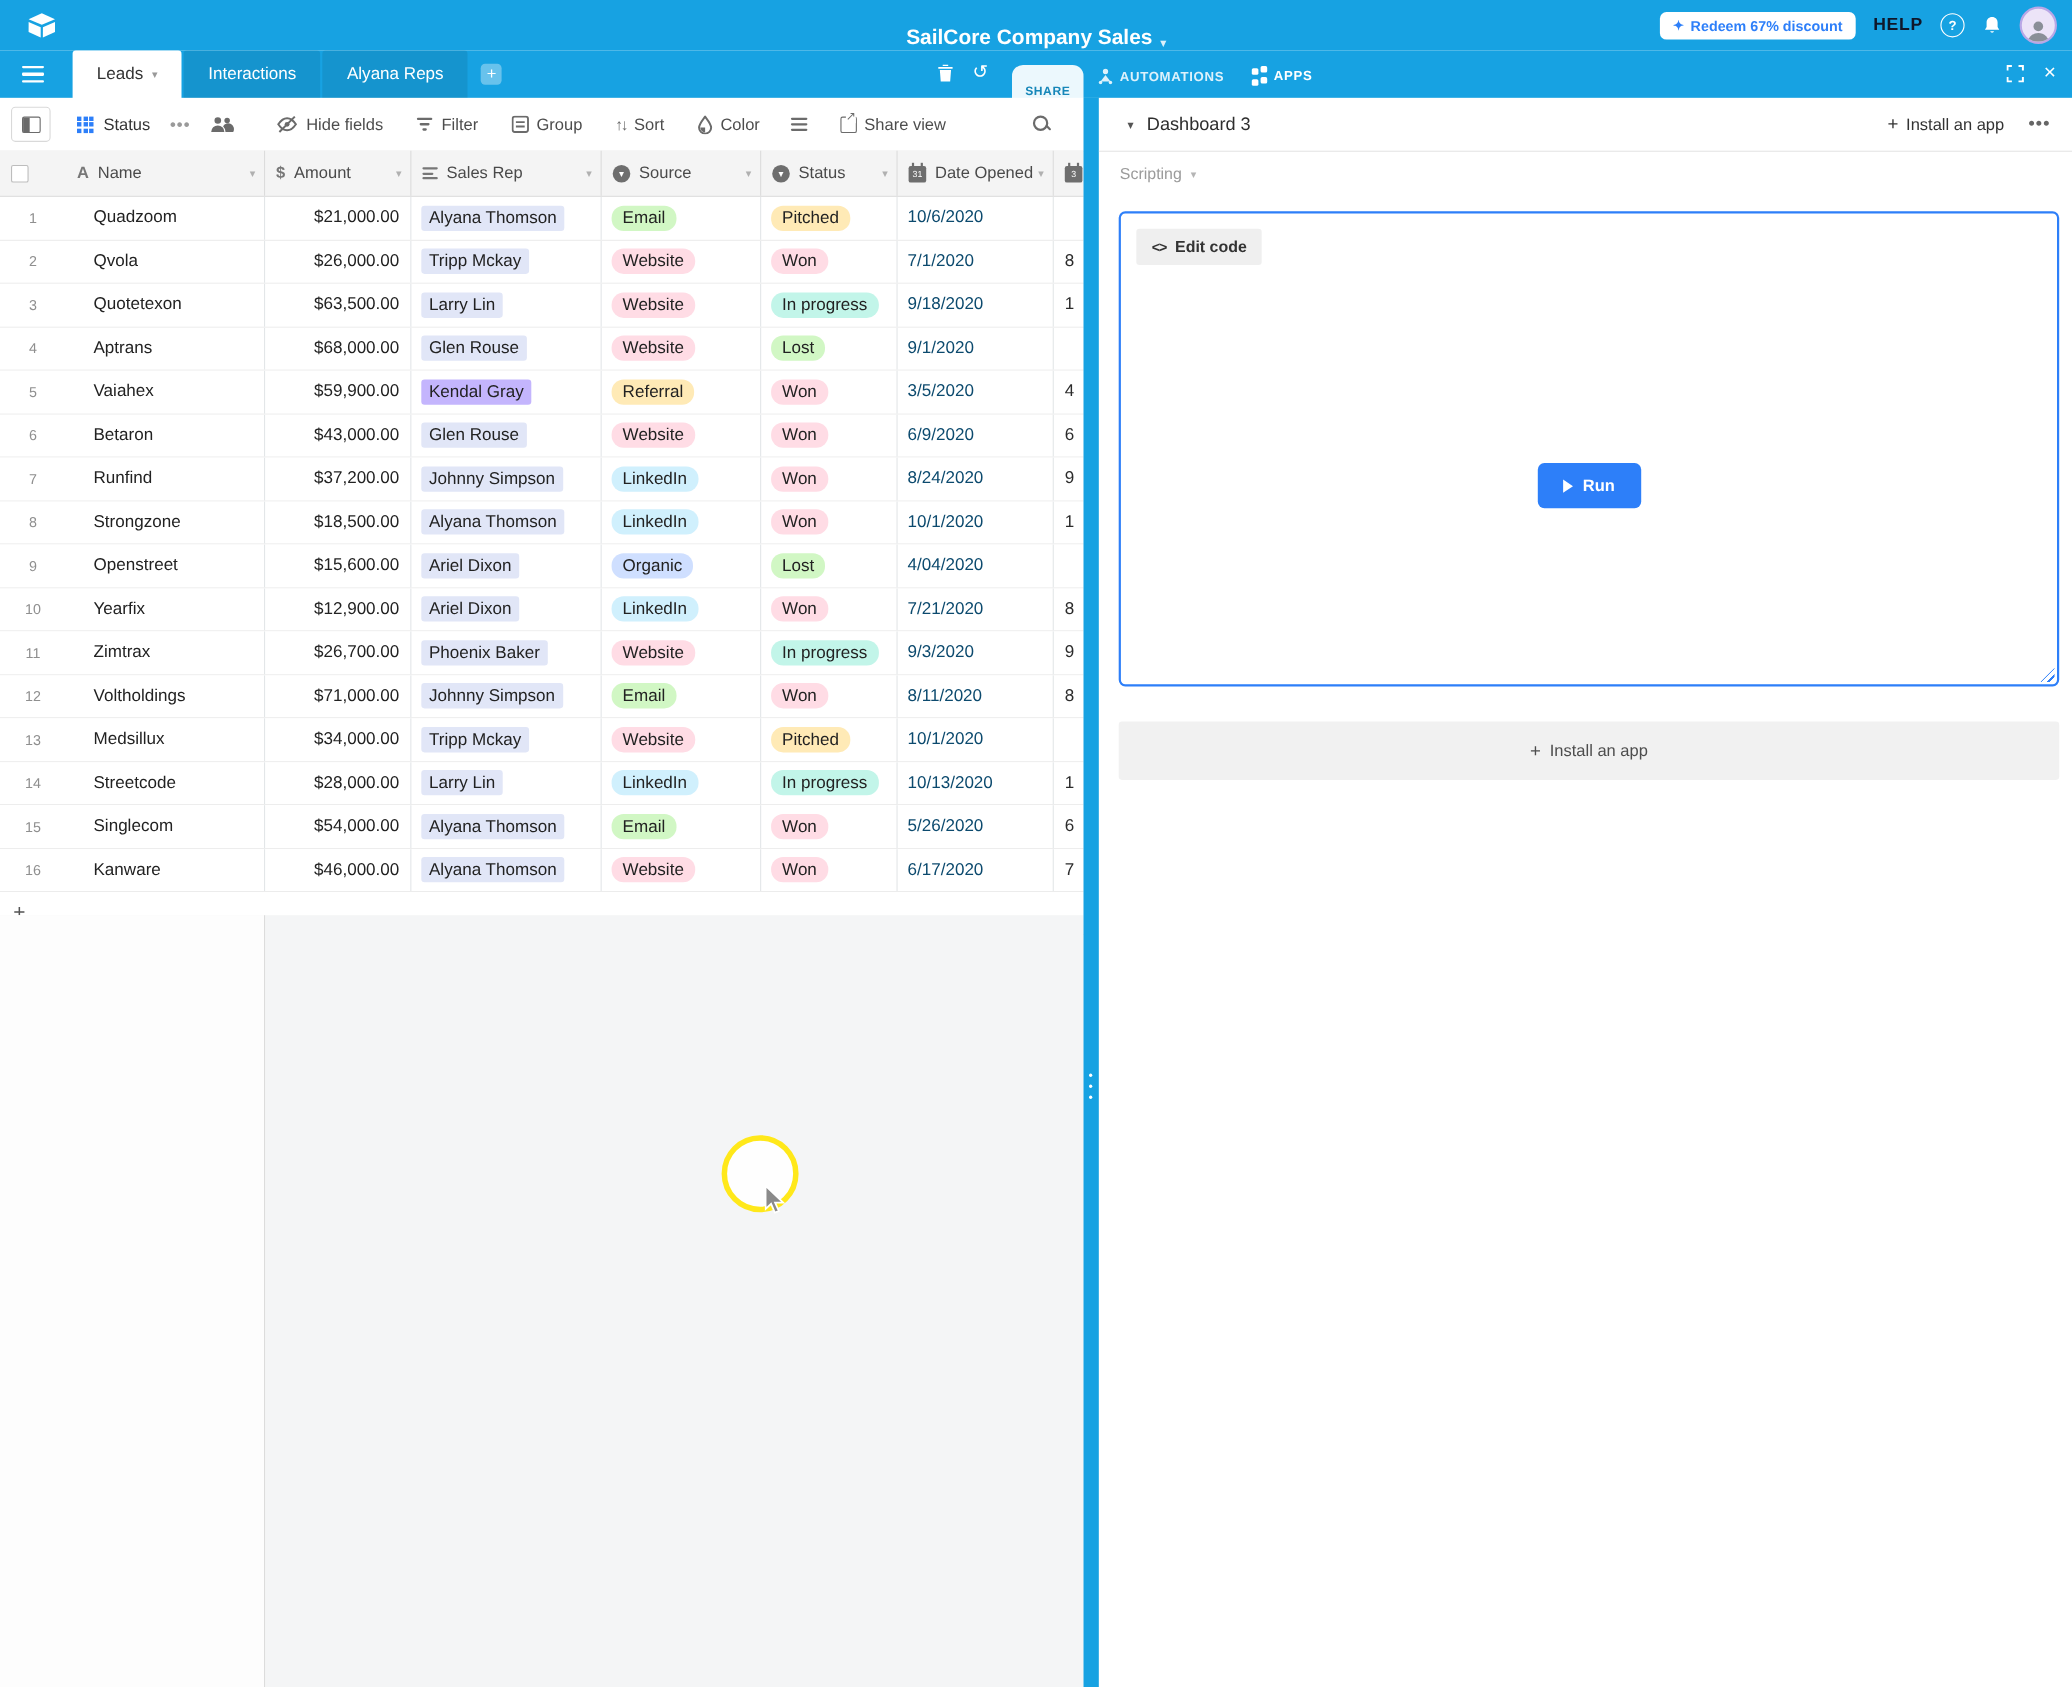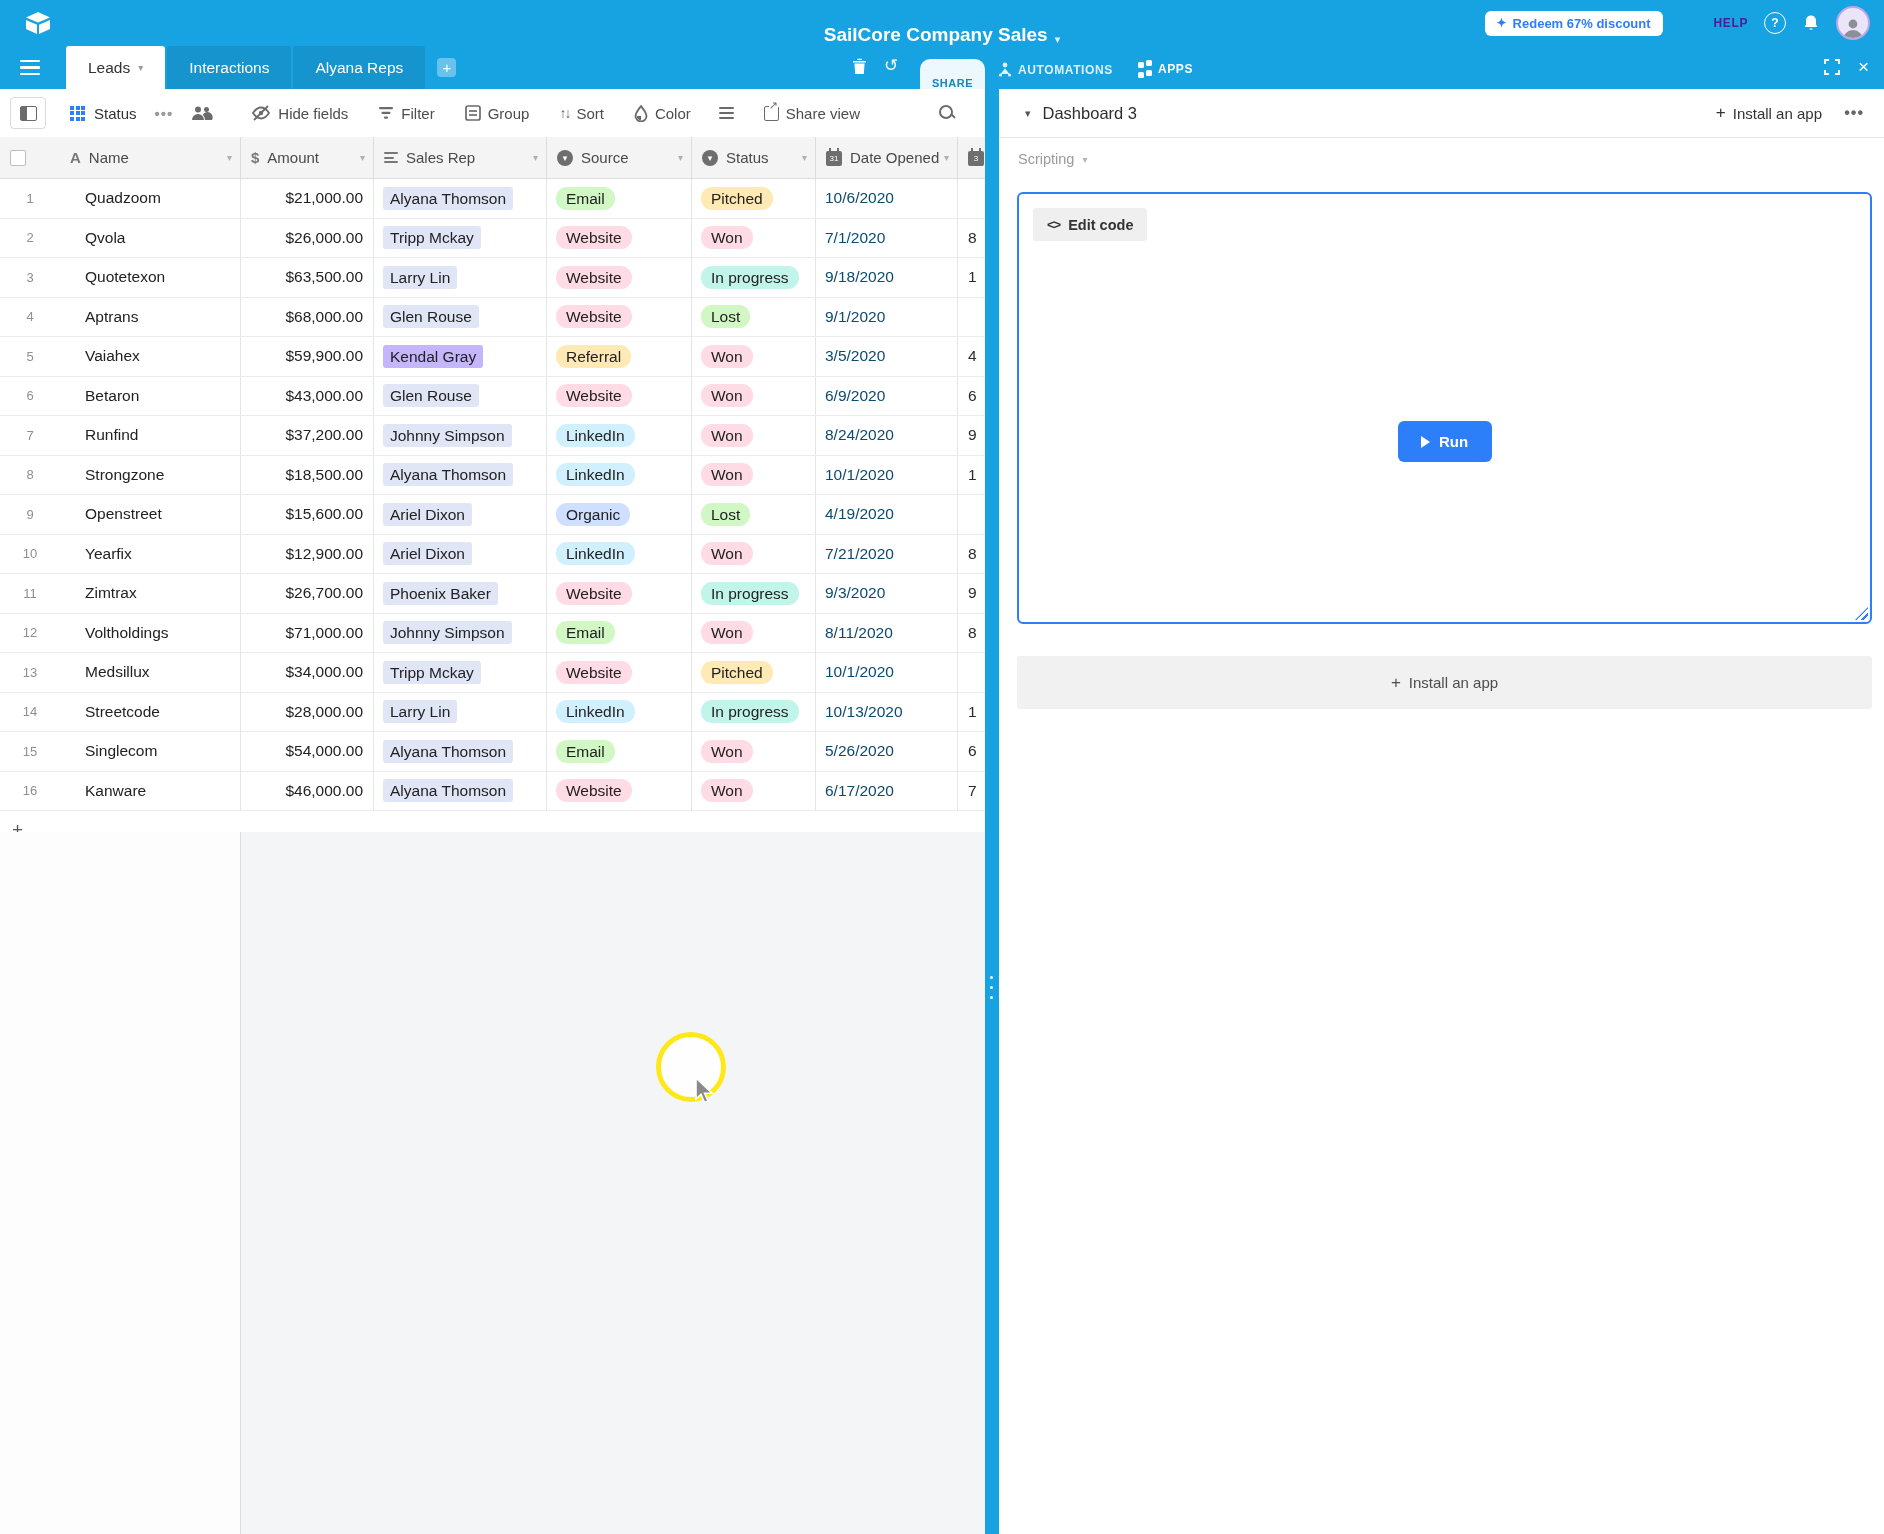--- a/index.html
+++ b/index.html
@@ -10,21 +10,21 @@
           display:flex;align-items:center;}
   .logo{position:absolute;left:24px;top:9px;width:28px;height:28px;}
   .title-wrap{position:absolute;left:0;top:0;width:100%;height:46px;display:flex;
               align-items:flex-end;justify-content:center;gap:7px;}
   .app-title{color:#fff;font-size:19px;font-weight:700;}
   .title-caret{color:rgba(255,255,255,.85);font-size:11px;margin-top:2px;}
   .topbar-right{position:absolute;right:14px;top:0;height:46px;display:flex;align-items:center;gap:16px;}
   .redeem-pill{background:#fff;color:#2d7ff9;font-size:13px;font-weight:700;border-radius:6px;
                padding:5px 12px;display:flex;align-items:center;gap:6px;}
   .redeem-pill .spark{font-size:12px;}
-  .help-label{color:#4c1d95;font-size:12px;font-weight:700;letter-spacing:.6px;margin-left:35px;}
+  .help-label{color:#0f172a;font-size:16px;font-weight:700;letter-spacing:.6px;}
   .qmark{width:20px;height:20px;border:1.6px solid #fff;border-radius:50%;color:#fff;font-size:12px;
          font-weight:700;display:flex;align-items:center;justify-content:center;}
   .bell svg{display:block;}
   .avatar{width:30px;height:30px;border-radius:50%;background:#ece4f8;border:2px solid #b9a7e6;
           display:flex;align-items:flex-end;justify-content:center;overflow:hidden;}
   
   .tabbar{position:absolute;left:0;top:46px;width:1884px;height:43px;background:#17a2e2;}
   .hamburger{position:absolute;left:20px;top:14px;width:20px;height:15px;display:flex;
              flex-direction:column;justify-content:space-between;}
   .hamburger i{height:2.4px;background:#fff;border-radius:1px;}
@@ -510,21 +510,21 @@
           <div class="cell c-amt">$15,600.00</div>
           <div class="cell c-rep">
             <span class="chip" style="background: rgb(225, 230, 247);">Ariel Dixon</span>
           </div>
           <div class="cell c-src">
             <span class="pill" style="background: rgb(207, 223, 255);">Organic</span>
           </div>
           <div class="cell c-sta">
             <span class="pill" style="background: rgb(209, 247, 196);">Lost</span>
           </div>
-          <div class="cell c-date">4/19/2020</div>
+          <div class="cell c-date">4/04/2020</div>
           <div class="cell c-extra"></div>
         </div>
         <div class="trow">
           <div class="cell c-num">10</div>
           <div class="cell c-name">Yearfix</div>
           <div class="cell c-amt">$12,900.00</div>
           <div class="cell c-rep">
             <span class="chip" style="background: rgb(225, 230, 247);">Ariel Dixon</span>
           </div>
           <div class="cell c-src">

